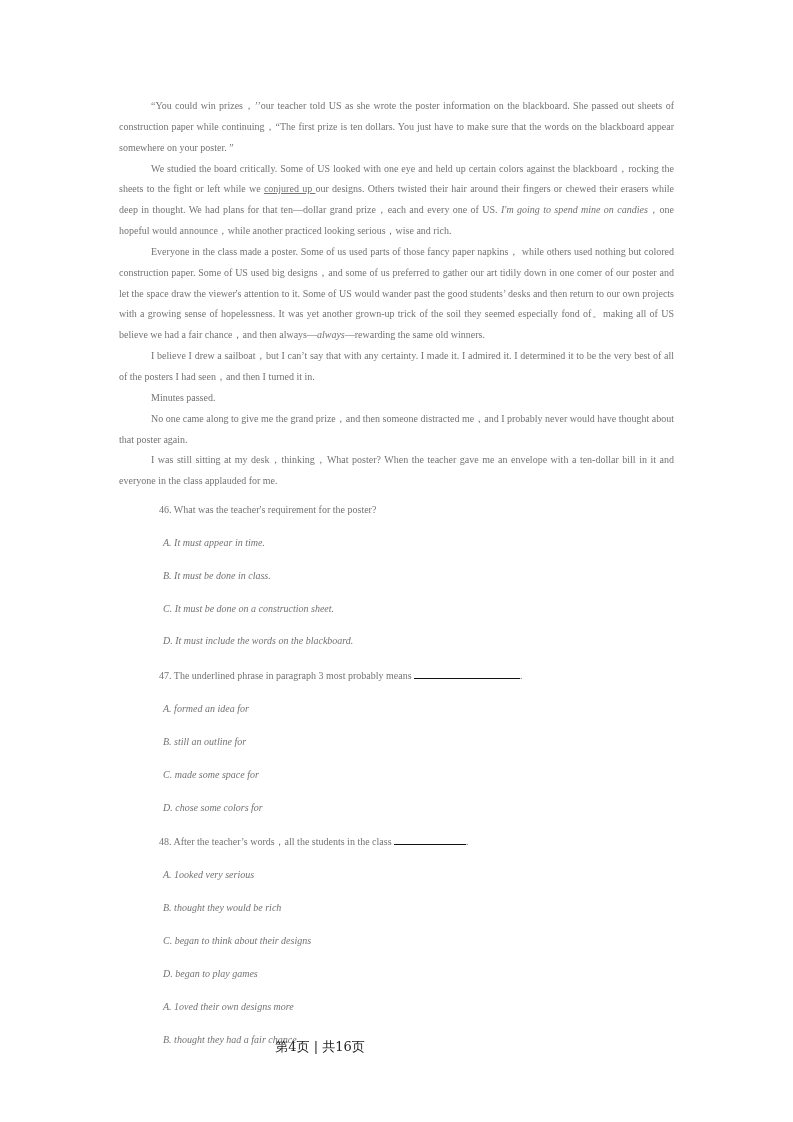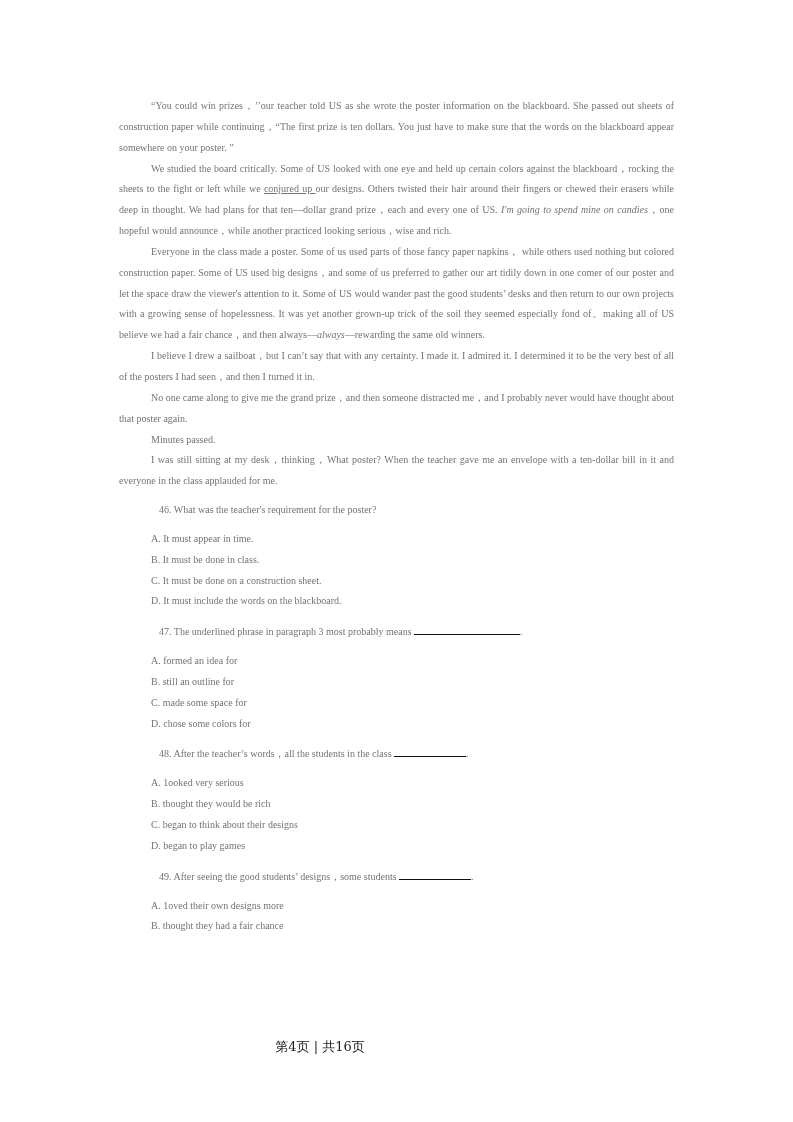--- a/index.html
+++ b/index.html
@@ -4,42 +4,42 @@
 <style>
   html, body { margin: 0; padding: 0; background: #ffffff; }
   body { width: 793px; height: 1122px; position: relative; overflow: hidden; }
   .page {
     position: absolute; left: 119px; top: 96px; width: 555px;
     font-family: "Liberation Serif", "DejaVu Serif", serif;
     font-size: 10px; line-height: 20.85px; color: #737373;
   }
   .para { margin: 0; text-indent: 32px; text-align: justify; }
   .q { margin: 8px; padding-left: 32px; }
-  .opt { margin: 0; padding-left: 32px; }
+  .opt { margin: 12px; padding-left: 32px; font-style: italic; }
   .u { text-decoration: underline; }
   i { font-style: italic; }
   .blank { display: inline-block; border-bottom: 1px solid #111; height: 14px; vertical-align: baseline; }
   .b47 { width: 106px; }
   .b48 { width: 72px; }
   .b49 { width: 72px; }
   .footer {
     position: absolute; left: 0; width: 640px; top: 1038px; text-align: center;
     font-family: "DejaVu Serif", "Liberation Serif", serif; font-size: 13px; color: #222;
   }
 </style>
 </head>
 <body>
 
 <div class="page">
   <p class="para">“You could win prizes，’’our teacher told US as she wrote the poster information on the blackboard. She passed out sheets of construction paper while continuing，“The first prize is ten dollars. You just have to make sure that the words on the blackboard appear somewhere on your poster. ”</p>
   <p class="para"><span>We studied the board critically. Some of US looked with one eye and held up certain colors against the blackboard，rocking the sheets to the fight or left while we </span><span class="u">conjured up </span><span>our designs. Others twisted their hair around their fingers or chewed their erasers while deep in thought. We had plans for that ten—dollar grand prize，each and every one of US. </span><i>I'm going to spend mine on candies</i><span>，one hopeful would announce，while another practiced looking serious，wise and rich.</span></p>
   <p class="para"><span>Everyone in the class made a poster. Some of us used parts of those fancy paper napkins， while others used nothing but colored construction paper. Some of US used big designs，and some of us preferred to gather our art tidily down in one comer of our poster and let the space draw the viewer's attention to it. Some of US would wander past the good students’ desks and then return to our own projects with a growing sense of hopelessness. It was yet another grown-up trick of the soil they seemed especially fond of。making all of US believe we had a fair chance，and then always—</span><i>always</i><span>—rewarding the same old winners.</span></p>
   <p class="para">I believe I drew a sailboat，but I can’t say that with any certainty. I made it. I admired it. I determined it to be the very best of all of the posters I had seen，and then I turned it in.</p>
+  <p class="para">Minutes passed.</p>
   <p class="para">No one came along to give me the grand prize，and then someone distracted me，and I probably never would have thought about that poster again.</p>
-  <p class="para">Minutes passed.</p>
   <p class="para">I was still sitting at my desk，thinking，What poster? When the teacher gave me an envelope with a ten-dollar bill in it and everyone in the class applauded for me.</p>
 
   <div>
     <p class="q">46. What was the teacher's requirement for the poster?</p>
     <p class="opt">A. It must appear in time.</p>
     <p class="opt">B. It must be done in class.</p>
     <p class="opt">C. It must be done on a construction sheet.</p>
     <p class="opt">D. It must include the words on the blackboard.</p>
   </div>
 
@@ -53,21 +53,20 @@
 
   <div>
     <p class="q"><span>48. After the teacher’s words，all the students in the class </span><span class="blank b48"></span><span>.</span></p>
     <p class="opt">A. 1ooked very serious</p>
     <p class="opt">B. thought they would be rich</p>
     <p class="opt">C. began to think about their designs</p>
     <p class="opt">D. began to play games</p>
   </div>
 
   <div>
-    <p class="q"><span>49. After seeing the good students’ designs，some students </span><span class="blank b49"></span><span>.</span></p>
     <p class="opt">A. 1oved their own designs more</p>
     <p class="opt">B. thought they had a fair chance</p>
   </div>
 </div>
 
 <div class="footer">
   <span>第4页 | 共16页</span>
 </div>
 
 </body></html>

